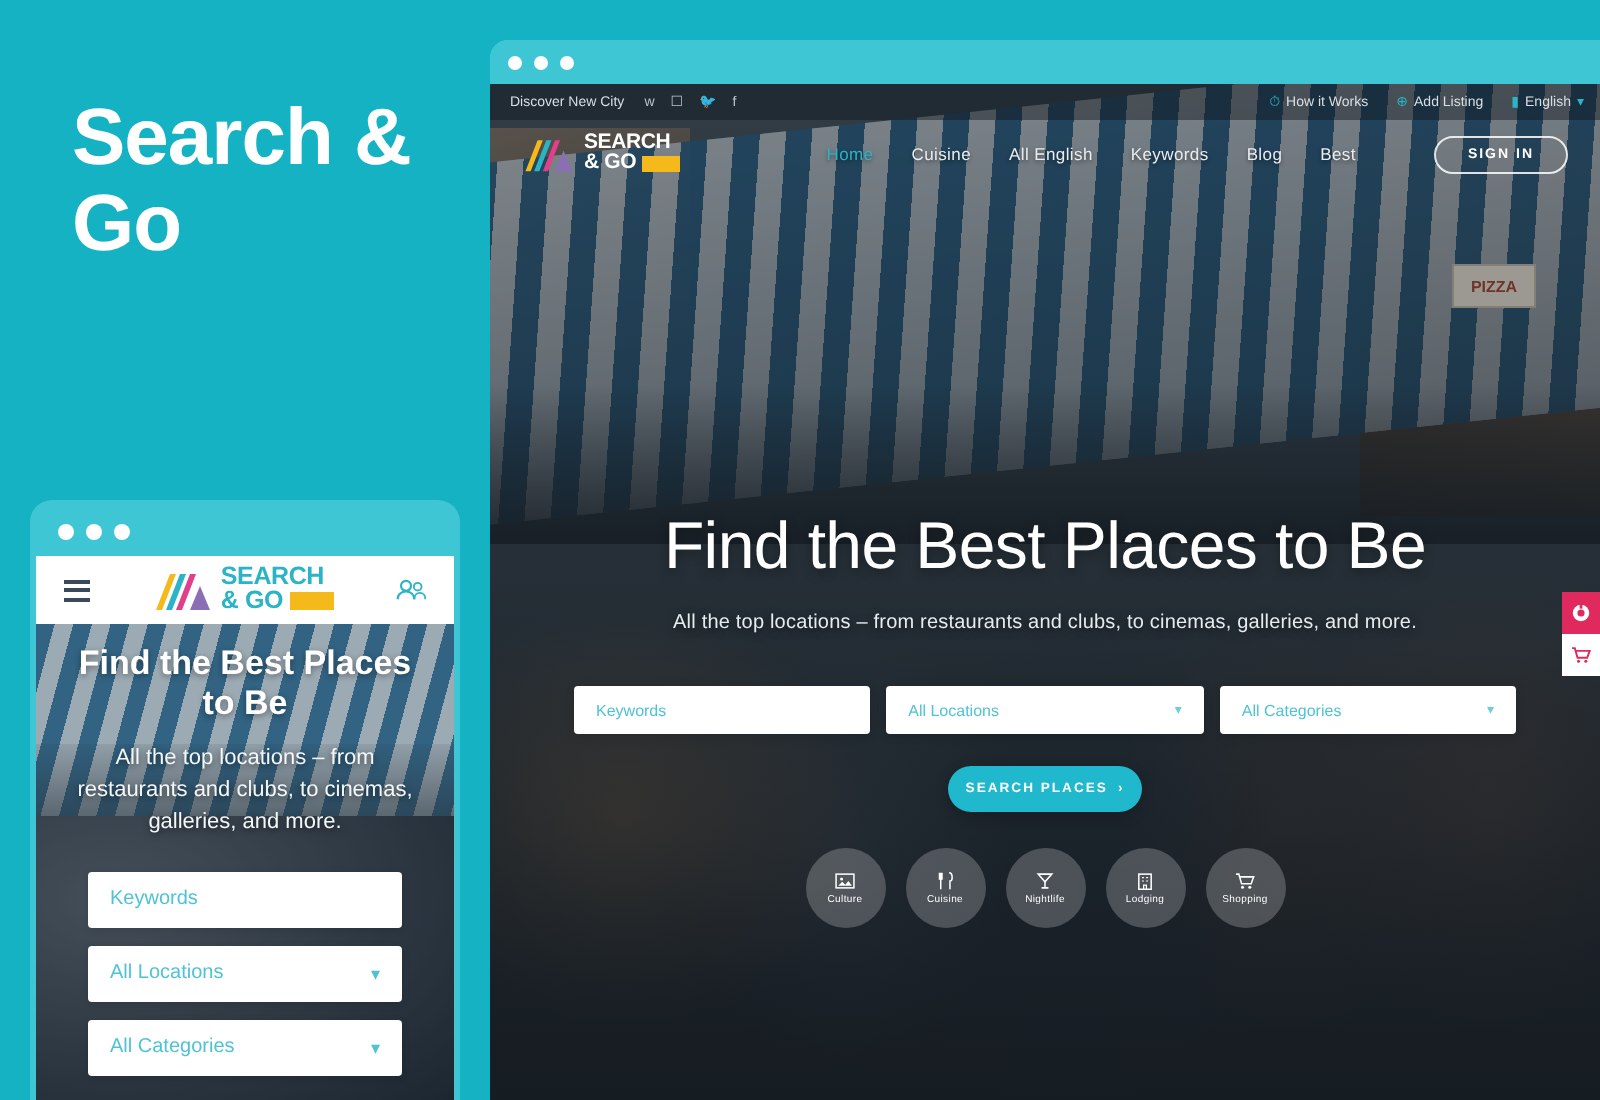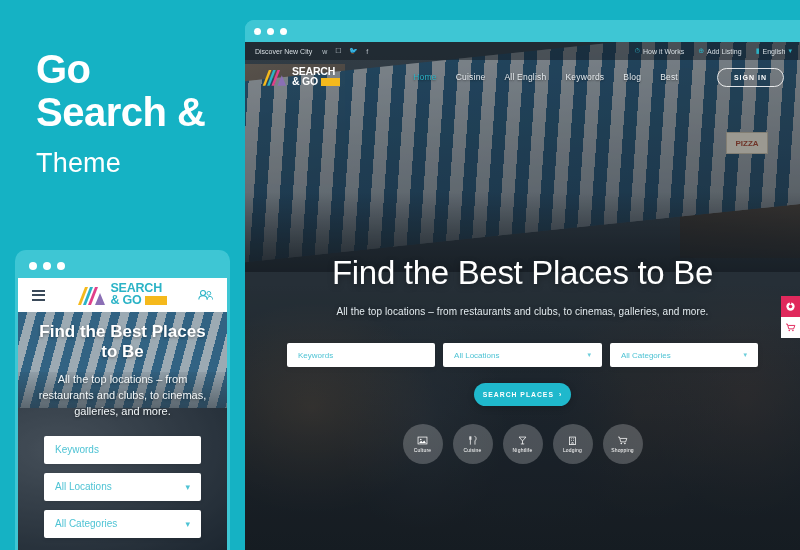--- a/index.html
+++ b/index.html
@@ -384,24 +384,23 @@
   .side-btn.cart { background: #ffffff; }
 
   .sq-ico { display:block; }
 </style>
 </head>
 <body>
 
 <div class="left-panel">
   <div class="title-block">
     <div class="theme-title">
+      <div>Search &amp;</div>
       <div>Go</div>
-      <div>Search &amp;</div>
     </div>
-    <div class="theme-sub">Theme</div>
   </div>
 
   <div class="mobile-frame">
     <div class="mobile-chrome">
       <span class="dot"></span>
       <span class="dot"></span>
       <span class="dot"></span>
     </div>
     <div class="mobile-body">
 

